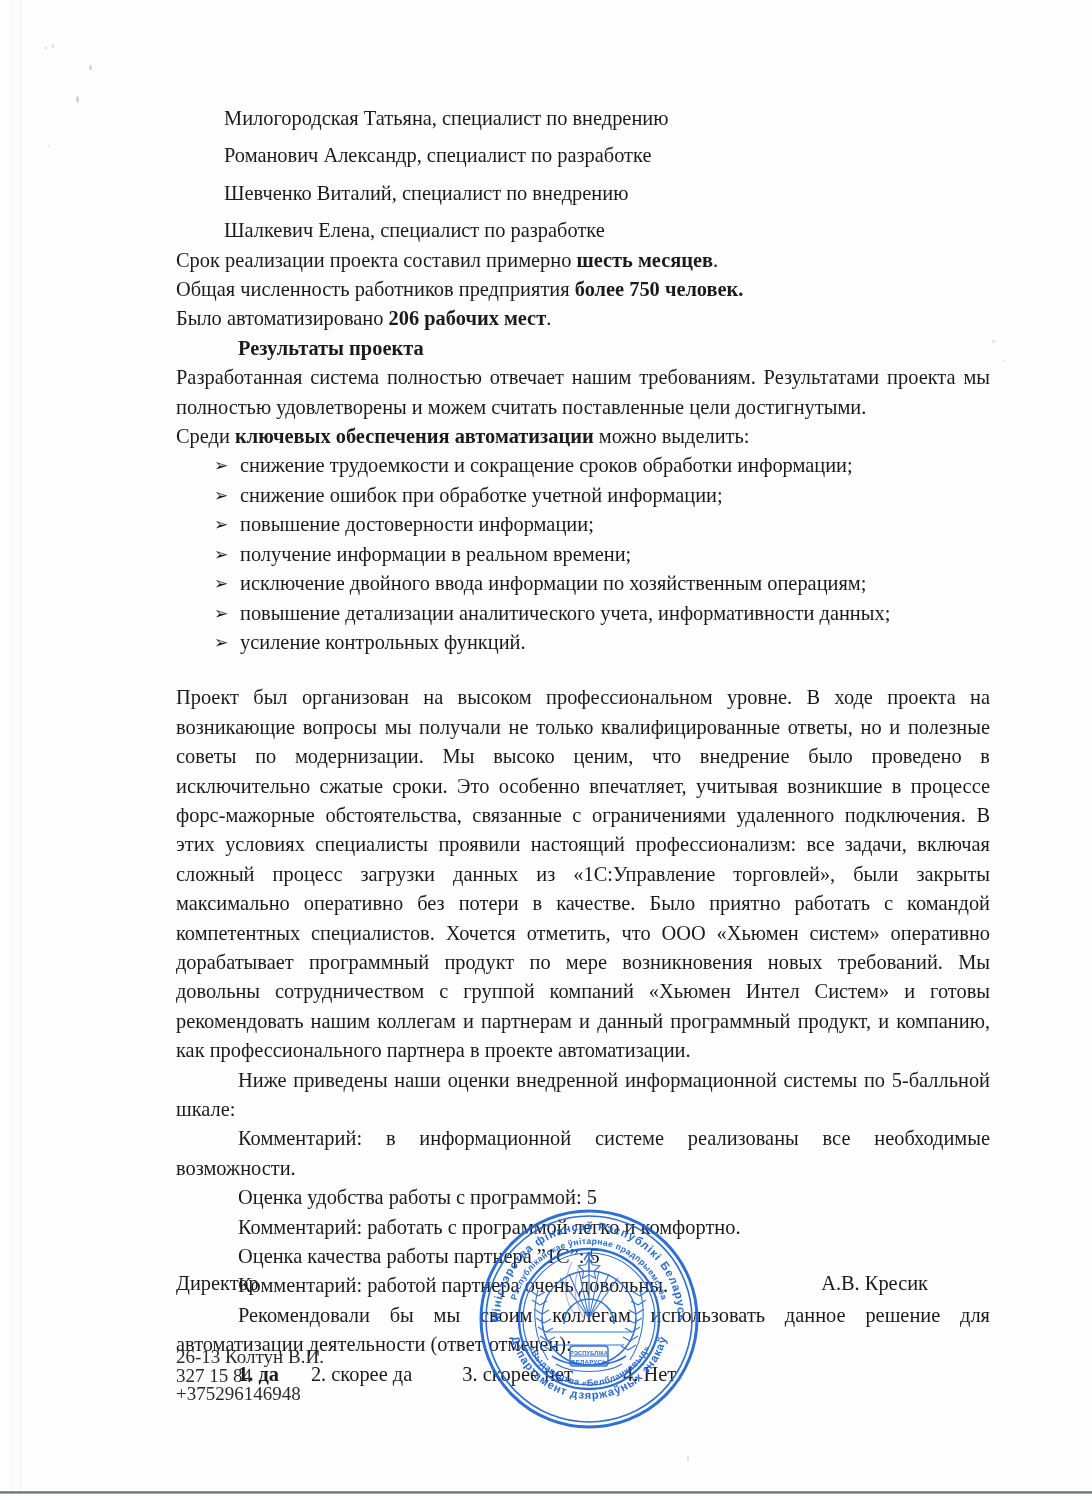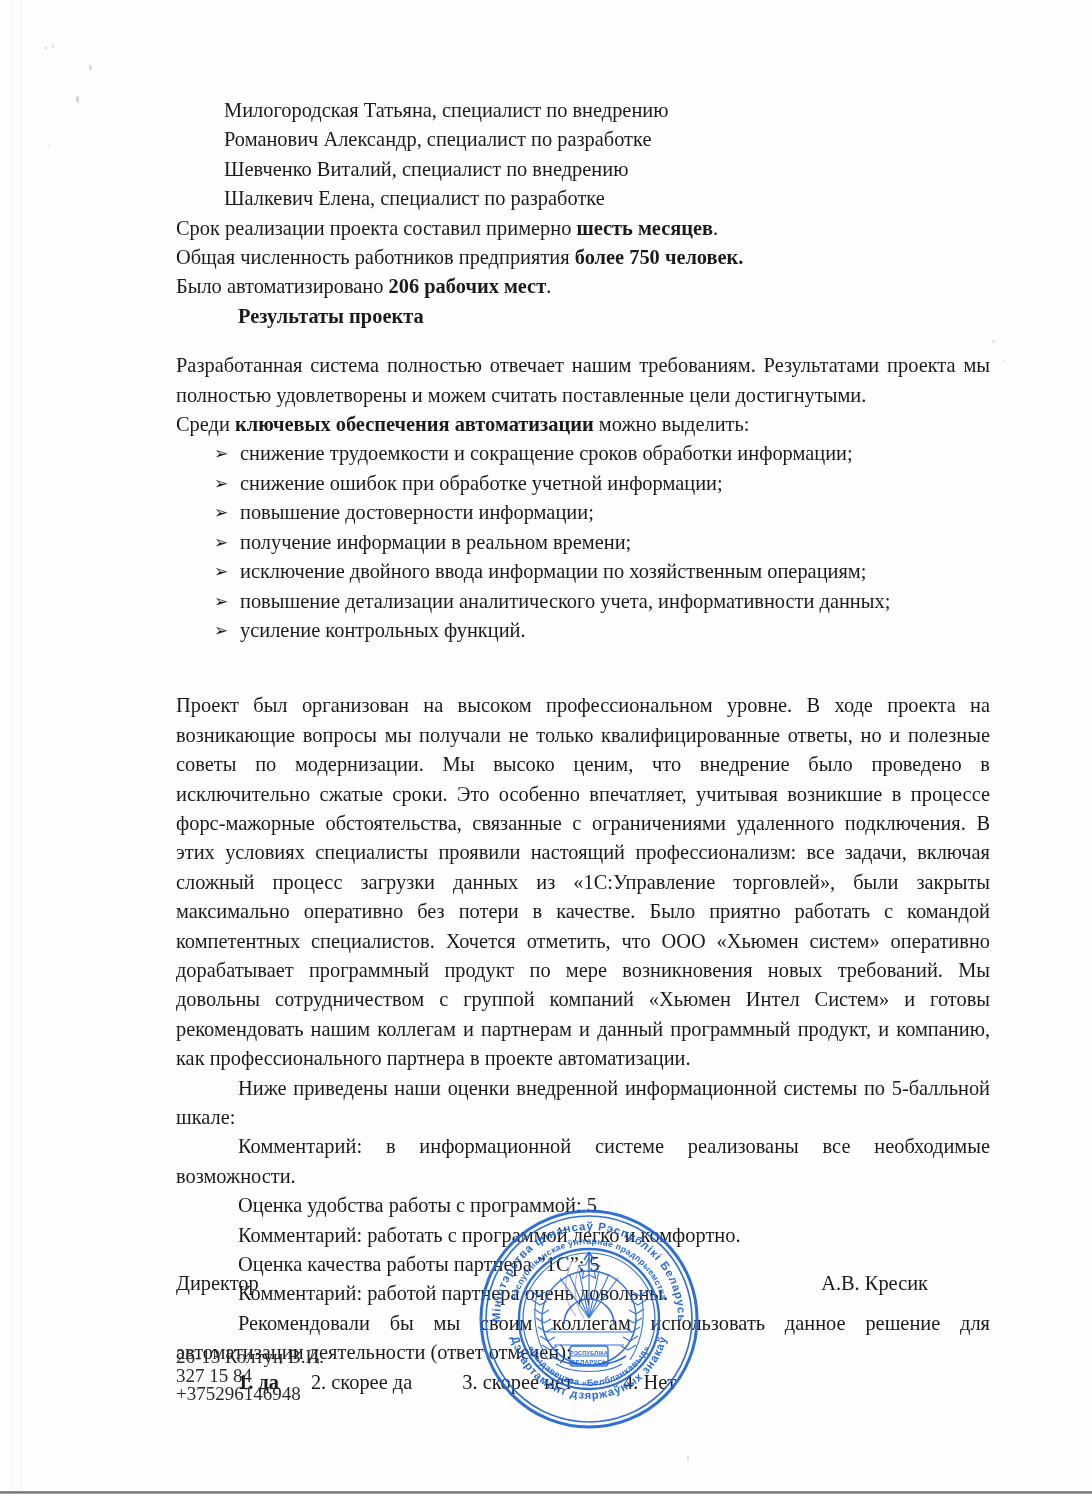--- a/index.html
+++ b/index.html
@@ -66,32 +66,32 @@
     width: 814px;
     font-size: 20.4px;
     line-height: 29.4px;
   }
 
   .line {
     white-space: pre-wrap;
   }
   .indent-name {
     text-indent: 48px;
+    margin-top: 8px;
   }
   .indent-first {
     text-indent: 62px;
   }
   .heading {
     font-weight: bold;
     text-indent: 62px;
   }
   .para {
     text-align: justify;
     text-justify: inter-word;
-    margin-top: 20px;
   }
   .para-indent {
     text-align: justify;
     text-indent: 62px;
   }
   b, .b { font-weight: bold; }
 
   
   ul.bullets {
     list-style: none;

